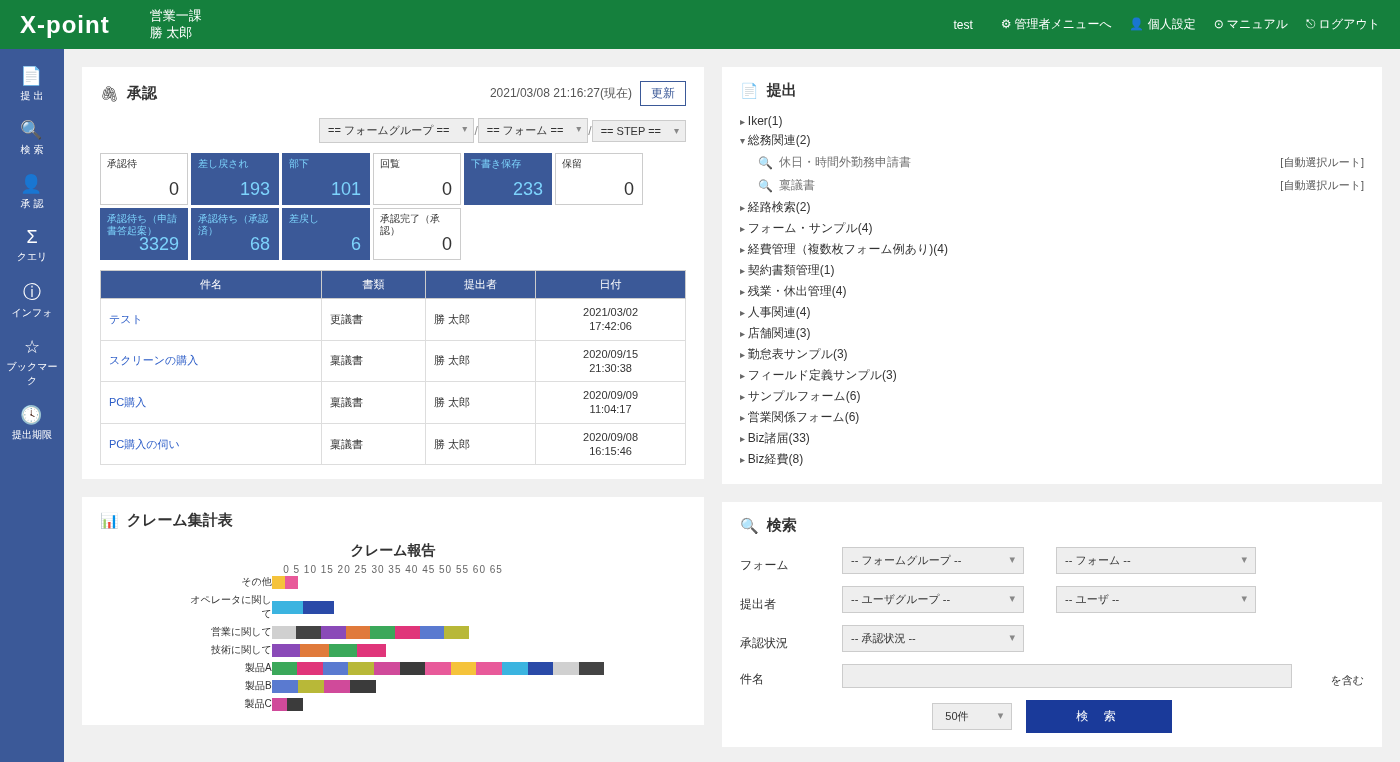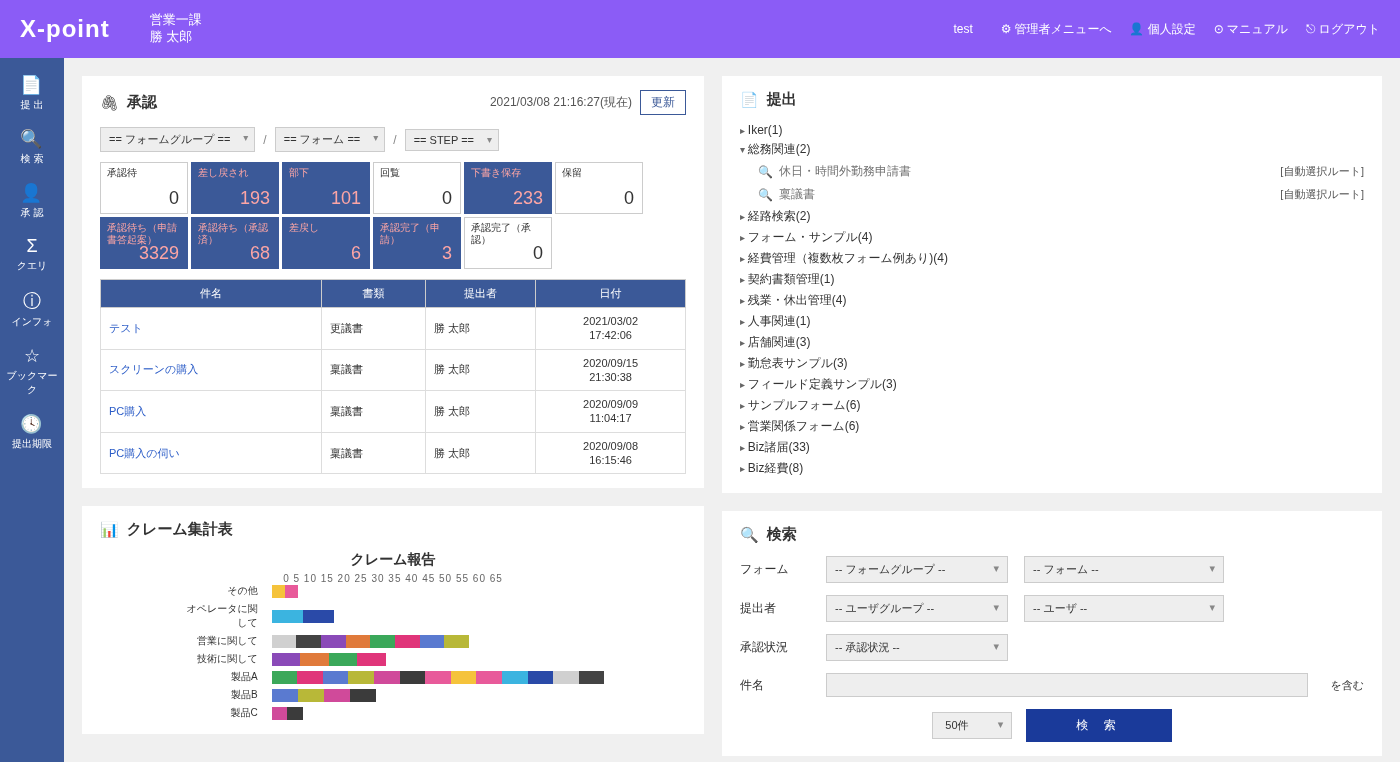--- a/index.html
+++ b/index.html
@@ -1,18 +1,18 @@
 <!DOCTYPE html>
 <html><head>
 <meta charset="utf-8">
 <style>
 * { box-sizing: border-box; margin: 0; padding: 0; }
 body { font-family: "Hiragino Sans", "Meiryo", sans-serif; font-size: 12px; background: #f0f0f0; color: #333; }
 
-.header { background: #8b5cf6; color: #fff; height: 58px; display: flex; align-items: center; padding: 0 20px; }
+.header { background: #15803d; color: #fff; height: 49px; display: flex; align-items: center; padding: 0 20px; }
 .header .logo { font-size: 24px; font-weight: bold; letter-spacing: 1px; }
 .header .user-block { margin-left: 40px; line-height: 1.3; font-size: 13px; }
 .header .spacer { flex: 1; }
 .header .h-link { color: #fff; margin-left: 18px; font-size: 12px; cursor: pointer; }
 .header .h-link .ic { margin-right: 3px; }
 
 .layout { display: flex; min-height: calc(100vh - 58px); }
 .sidebar { width: 64px; background: #3b5998; color: #fff; padding-top: 8px; }
 .side-item { text-align: center; padding: 8px 2px; cursor: pointer; font-size: 10px; }
 .side-item .ic { font-size: 18px; display: block; margin-bottom: 2px; }
@@ -21,64 +21,64 @@
 .col-left { flex: 1; display: flex; flex-direction: column; gap: 18px; min-width: 0; }
 .col-right { width: 660px; display: flex; flex-direction: column; gap: 18px; }
 
 .panel { background: #fff; padding: 14px 18px; }
 .panel-head { display: flex; align-items: center; margin-bottom: 12px; }
 .panel-head .pic { margin-right: 8px; font-size: 15px; }
 .panel-head .ptitle { font-size: 15px; font-weight: bold; }
 .panel-head .pmeta { margin-left: auto; font-size: 12px; color: #555; }
 .btn-refresh { border: 1px solid #3b5998; color: #3b5998; background: #fff; padding: 3px 10px; margin-left: 8px; cursor: pointer; font-size: 12px; }
 
-.filter-row { display: flex; align-items: center; gap: 8px; margin-bottom: 10px; }
+.filter-row { display: flex; align-items: center; gap: 0; margin-bottom: 10px; justify-content: flex-end; }
 .sel { background: #eee; border: 1px solid #ccc; padding: 4px 24px 4px 8px; font-size: 11px; position: relative; display: inline-block; min-width: 90px; cursor: pointer; }
 .sel::after { content: "▾"; position: absolute; right: 6px; color: #888; font-size: 10px; top: 4px; }
 .slash { color: #888; }
 
 .tiles { display: flex; flex-wrap: wrap; gap: 3px; margin-bottom: 10px; }
 .tile { width: 88px; height: 52px; border: 1px solid #ccc; padding: 4px 6px; position: relative; background: #fff; cursor: pointer; }
-.tile.dark { background: #3b5998; color: #fca5a5; border-color: #3b5998; }
+.tile.dark { background: #3b5998; color: #7dd3fc; border-color: #3b5998; }
 .tile .tl { font-size: 10px; line-height: 1.2; }
 .tile .tv { position: absolute; right: 8px; bottom: 4px; font-size: 18px; }
 
 .tbl { width: 100%; border-collapse: collapse; }
 .tbl th { background: #3b5998; color: #fff; font-weight: normal; font-size: 11px; padding: 6px; border: 1px solid #ccc; }
 .tbl td { border: 1px solid #ddd; padding: 6px 8px; font-size: 11px; vertical-align: middle; }
 .tbl td.link { color: #2b5cc7; cursor: pointer; }
 .tbl td.date { text-align: center; line-height: 1.3; }
 
 .tree-item { font-size: 12px; padding: 2px 0; cursor: pointer; }
 .tree-item::before { content: "▸ "; color: #666; font-size: 10px; }
 .tree-item.open::before { content: "▾ "; }
 .tree-sub { margin-left: 18px; padding: 3px 0; display: flex; align-items: center; }
 .tree-sub .sic { margin-right: 6px; font-size: 12px; }
 .tree-sub .sname { color: #737373; cursor: pointer; }
 .tree-sub .sroute { margin-left: auto; font-size: 11px; color: #555; }
 
-.s-row { display: flex; align-items: center; margin-bottom: 12px; gap: 16px; }
+.s-row { display: flex; align-items: flex-end; margin-bottom: 12px; gap: 32px; }
 .s-label { width: 70px; font-size: 12px; }
 .s-sel { background: #eee; border: 1px solid #ccc; padding: 5px 8px; font-size: 11px; position: relative; cursor: pointer; }
 .s-sel::after { content: "▾"; position: absolute; right: 8px; color: #888; }
 .s-sel.w1 { width: 182px; }
 .s-sel.w2 { width: 200px; }
 .s-input { flex: 1; background: #eee; border: 1px solid #ccc; padding: 5px 8px; font-size: 11px; }
 .s-suffix { font-size: 11px; margin-left: 6px; }
 .s-actions { display: flex; justify-content: center; align-items: center; gap: 14px; margin-top: 8px; }
 .s-count { background: #eee; border: 1px solid #ccc; padding: 5px 20px 5px 12px; font-size: 11px; position: relative; width: 80px; cursor: pointer; }
 .s-count::after { content: "▾"; position: absolute; right: 8px; color: #888; }
 .btn-search { background: #1a3a9a; color: #fff; border: none; padding: 8px 50px; font-size: 12px; cursor: pointer; letter-spacing: 6px; }
 
 .chart-wrap { display: flex; flex-direction: column; align-items: center; }
 .chart-title { font-weight: bold; font-size: 14px; margin-bottom: 4px; }
 .chart-axis { font-size: 10px; color: #666; letter-spacing: 1px; }
 .chart-body { display: flex; flex-direction: column; gap: 4px; }
 .chart-row { display: flex; align-items: center; }
-.chart-cat { width: 90px; text-align: right; font-size: 10px; padding-right: 14px; }
+.chart-cat { width: 90px; text-align: right; font-size: 10px; padding-right: 0; }
 .chart-bar { height: 13px; display: flex; }
 .chart-seg { height: 100%; }
 </style>
 </head>
 <body>
 
 <div class="header">
   <div class="logo">X-point</div>
   <div class="user-block">
     <div>営業一課</div>
@@ -150,24 +150,20 @@
               <div class="tv">3329</div>
             </div>
             <div class="tile dark">
               <div class="tl">承認待ち（承認済）</div>
               <div class="tv">68</div>
             </div>
             <div class="tile dark">
               <div class="tl">差戻し</div>
               <div class="tv">6</div>
             </div>
-            <div class="tile dark">
-              <div class="tl">承認完了（申請）</div>
-              <div class="tv">3</div>
-            </div>
             <div class="tile">
               <div class="tl">承認完了（承認）</div>
               <div class="tv">0</div>
             </div>
           </div>
         <table class="tbl">
           <thead>
               <tr id="thead-row">
                 <th>件名</th>
                 <th>書類</th>
@@ -307,21 +303,21 @@
             <div class="tree-sub">
               <span class="sic">🔍</span>
               <span class="sname">稟議書</span>
               <span class="sroute">[自動選択ルート]</span>
             </div>
             <div class="tree-item">経路検索(2)</div>
             <div class="tree-item">フォーム・サンプル(4)</div>
             <div class="tree-item">経費管理（複数枚フォーム例あり)(4)</div>
             <div class="tree-item">契約書類管理(1)</div>
             <div class="tree-item">残業・休出管理(4)</div>
-            <div class="tree-item">人事関連(1)</div>
+            <div class="tree-item">人事関連(4)</div>
             <div class="tree-item">店舗関連(3)</div>
             <div class="tree-item">勤怠表サンプル(3)</div>
             <div class="tree-item">フィールド定義サンプル(3)</div>
             <div class="tree-item">サンプルフォーム(6)</div>
             <div class="tree-item">営業関係フォーム(6)</div>
             <div class="tree-item">Biz諸届(33)</div>
             <div class="tree-item">Biz経費(8)</div>
           </div>
       </div>
 

